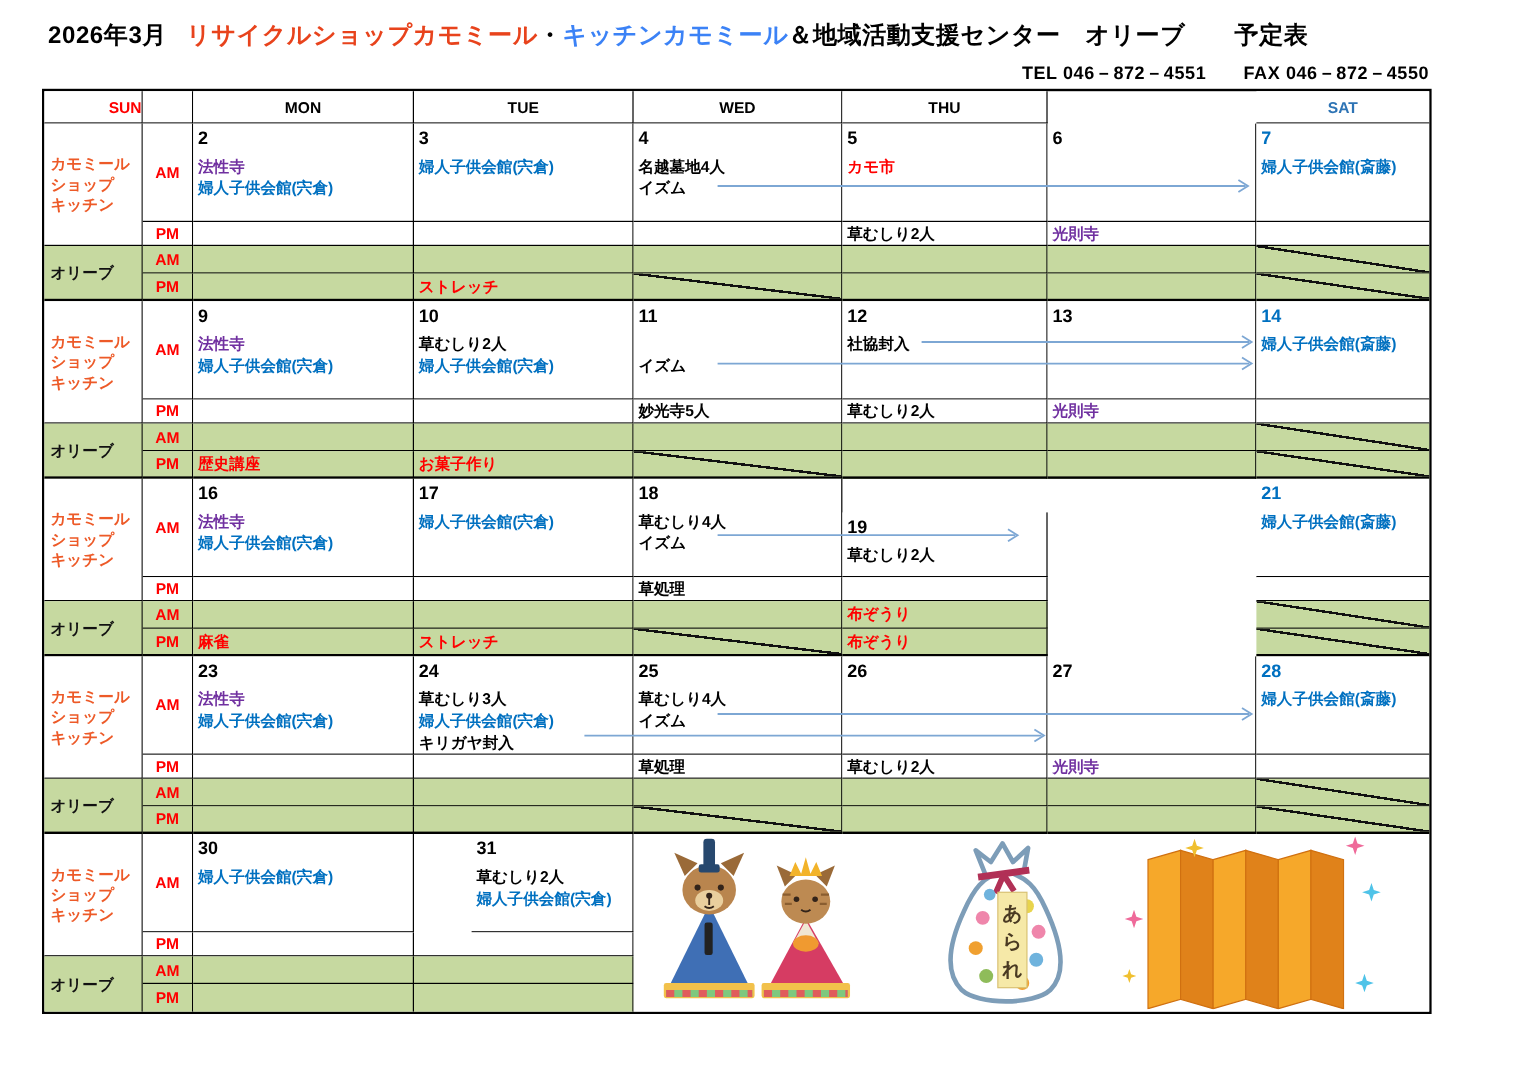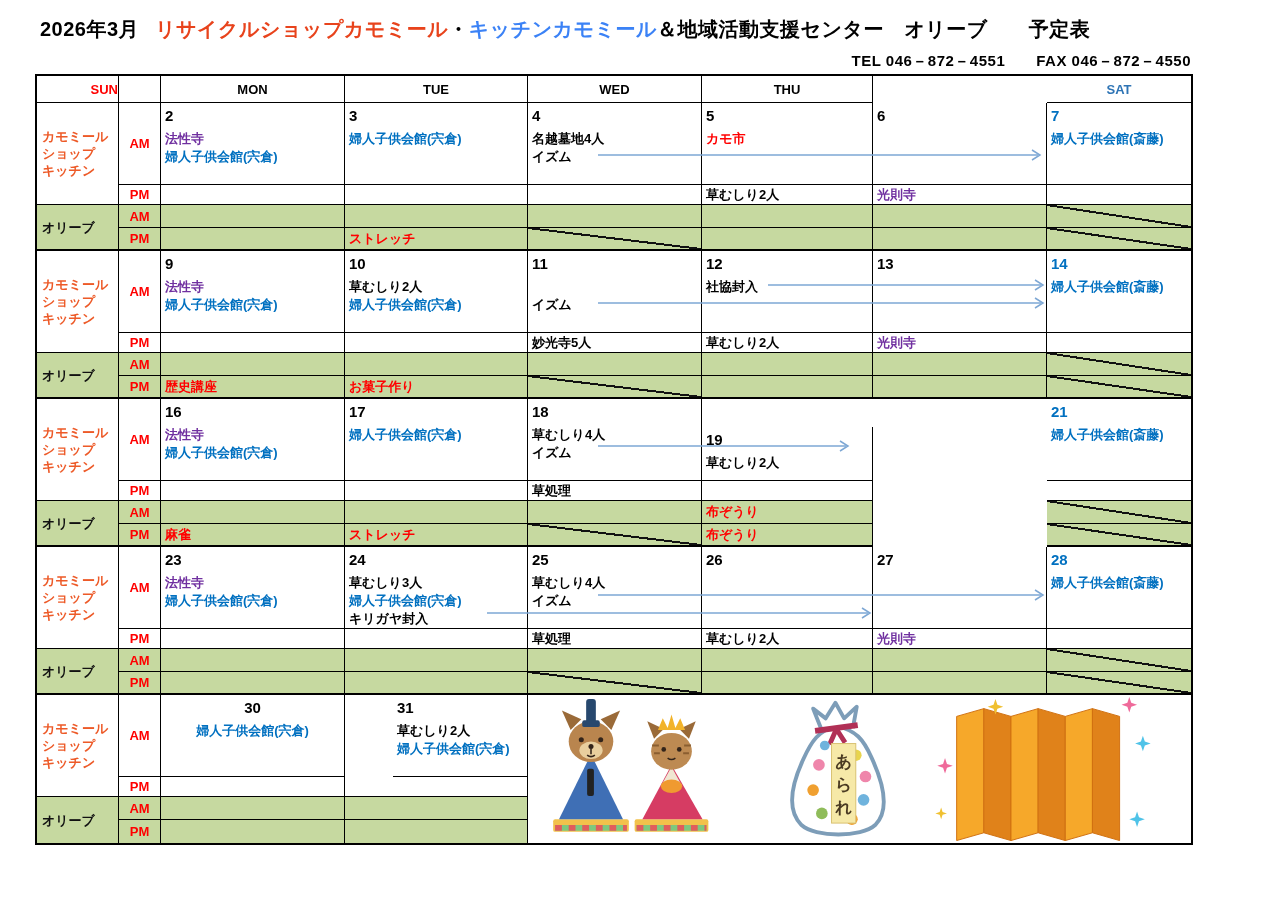--- a/index.html
+++ b/index.html
@@ -379,21 +379,21 @@
     </div>
     <div class="cell side olab olive lastrow" style="grid-area: 20 / 1 / span 2 / span 1;">
       <div>オリーブ</div>
     </div>
     <div class="cell ampm olive" style="grid-area: 20 / 2 / span 1 / span 1;">
       <span>AM</span>
     </div>
     <div class="cell ampm olive lastrow" style="grid-area: 21 / 2 / span 1 / span 1;">
       <span>PM</span>
     </div>
-    <div class="cell daycell" style="grid-area: 18 / 3 / span 1 / span 1; text-align: center;">
+    <div class="cell daycell" style="grid-area: 18 / 3 / span 1 / span 1;">
       <div class="date ">30</div>
       <div class="line cb">婦人子供会館(宍倉)</div>
     </div>
     <div class="cell pmcell" style="grid-area: 19 / 3 / span 1 / span 1;"></div>
     <div class="cell ocell olive" style="grid-area: 20 / 3 / span 1 / span 1;"></div>
     <div class="cell ocell olive lastrow" style="grid-area: 21 / 3 / span 1 / span 1;"></div>
     <div class="cell daycell" style="grid-area: 18 / 4 / span 1 / span 1; margin-left: 48px;">
       <div class="date ">31</div>
       <div class="line ck">草むしり2人</div>
       <div class="line cb">婦人子供会館(宍倉)</div>

